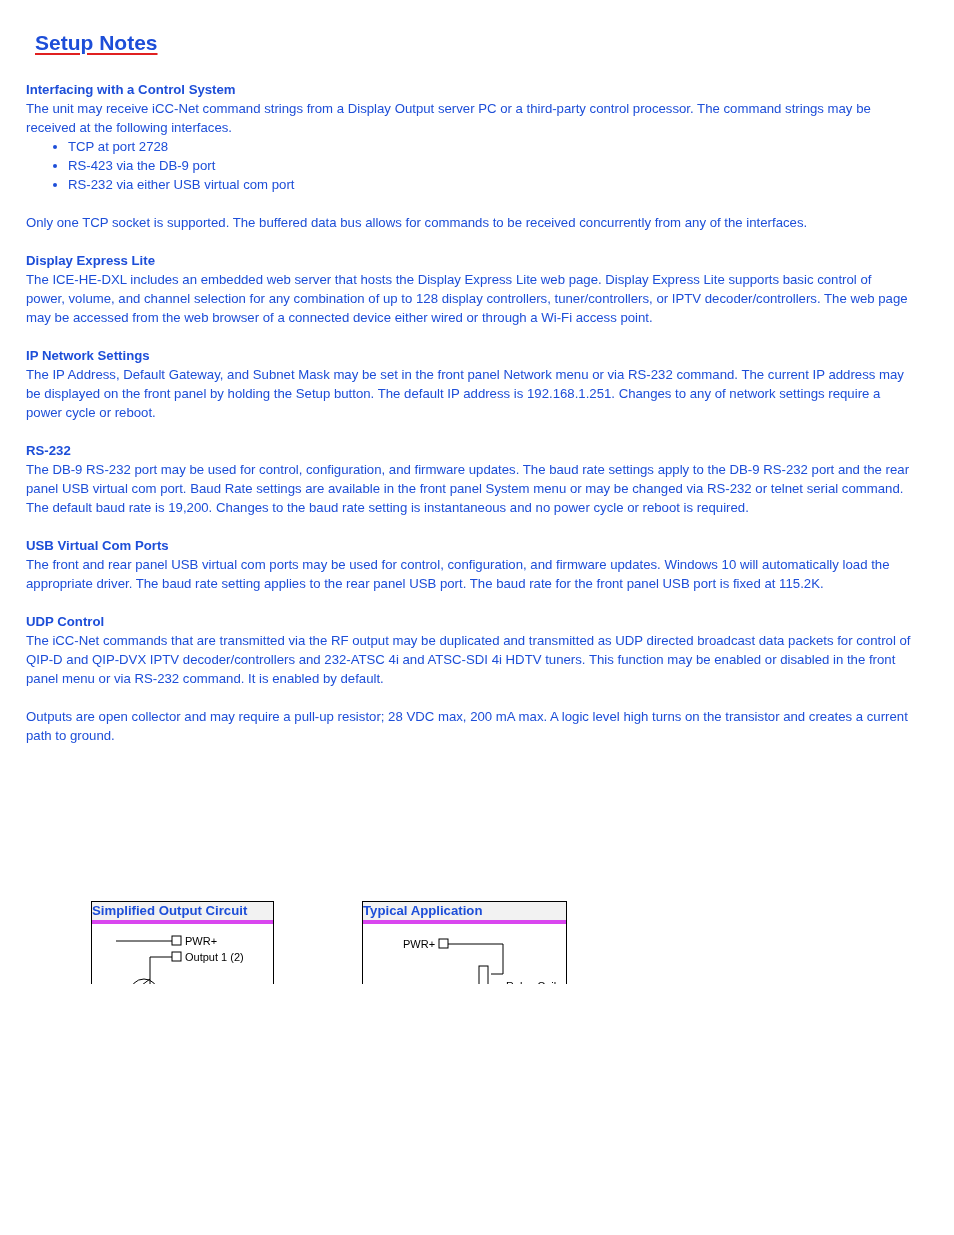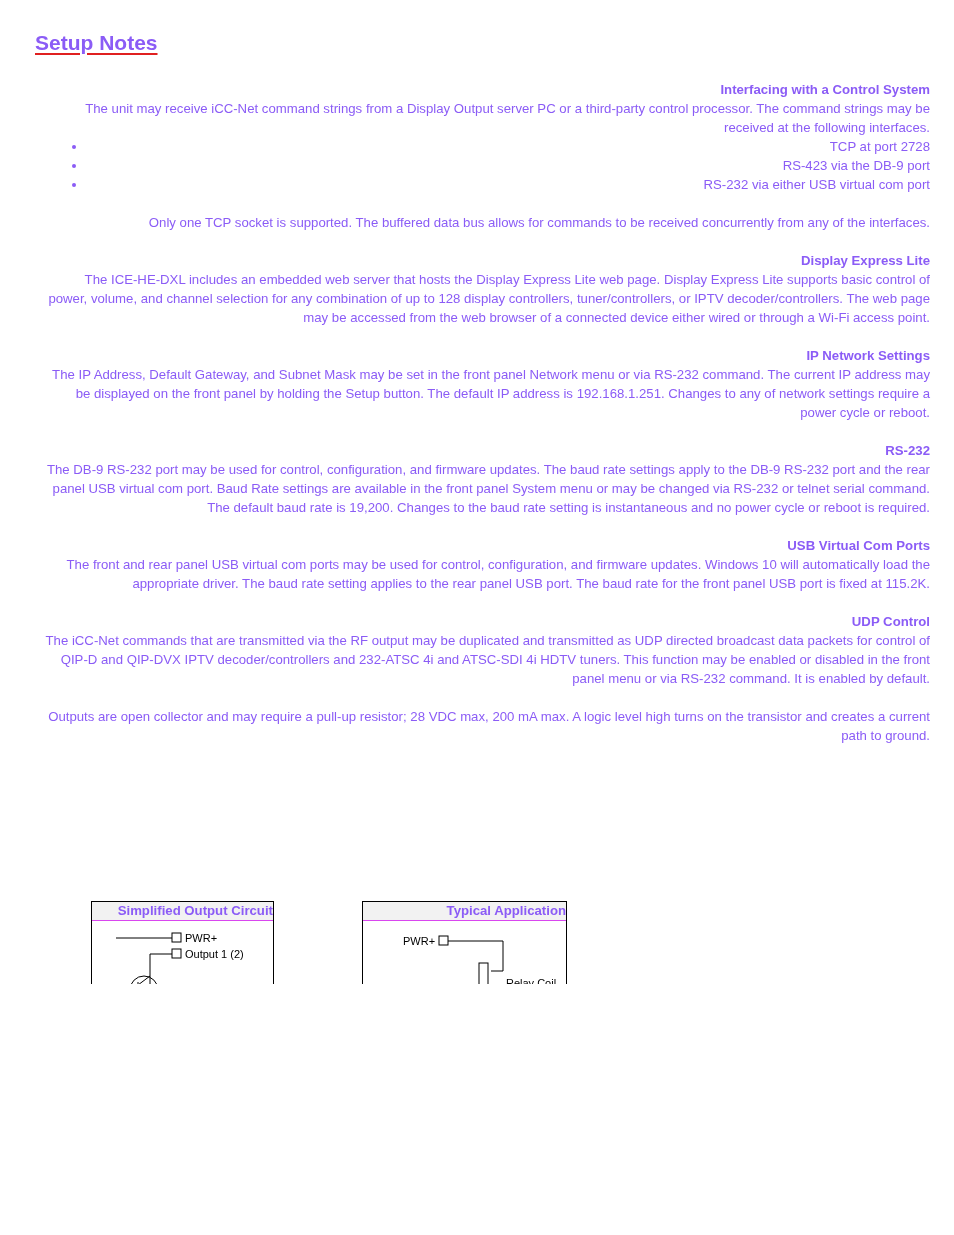--- a/index.html
+++ b/index.html
@@ -1,24 +1,24 @@
 <!DOCTYPE html>
 <html><head>
 <meta charset="utf-8">
 <style>
   body { margin:0; background:#fff; }
-  .page { position:relative; width:954px; height:984px; font-family:"Liberation Sans", sans-serif; color:#8b5cf6; font-size:13.2px; line-height:19px; }
+  .page { position:relative; width:954px; height:984px; font-family:"Liberation Sans", sans-serif; color:#1d4ed8; font-size:13.2px; line-height:19px; }
   .title { position:absolute; left:35px; top:30px; font-size:21px; font-weight:bold; line-height:26px; text-decoration:underline; text-decoration-color:#e02020; text-decoration-thickness:2px; text-underline-offset:3px; }
-  .content { position:absolute; left:45px; top:80px; width:885px;text-align:right; }
+  .content { position:absolute; left:26px; top:80px; width:885px; }
   .section { margin-bottom:19px; }
   .h { font-weight:bold; }
   p { margin:0; }
   ul { margin:0; padding-left:42px; list-style:disc; }
   .fig { position:absolute; border:1px solid #000; background:#fff; }
-  .fig .cap { text-align:right; font-weight:bold; line-height:18px; background:#f2f2f2; border-bottom:1px solid #d946ef; margin:0 0 0 0; }
+  .fig .cap { text-align:left; font-weight:bold; line-height:18px; background:#f2f2f2; border-bottom:4px solid #d946ef; margin:0 0 0 0; }
   .footer { position:absolute; top:1194px; font-size:11px; }
 </style>
 </head>
 <body>
 
 <div class="page">
   <div class="title">Setup Notes</div>
   <div class="content">
     <div class="section">
       <p class="h">Interfacing with a Control System</p>

